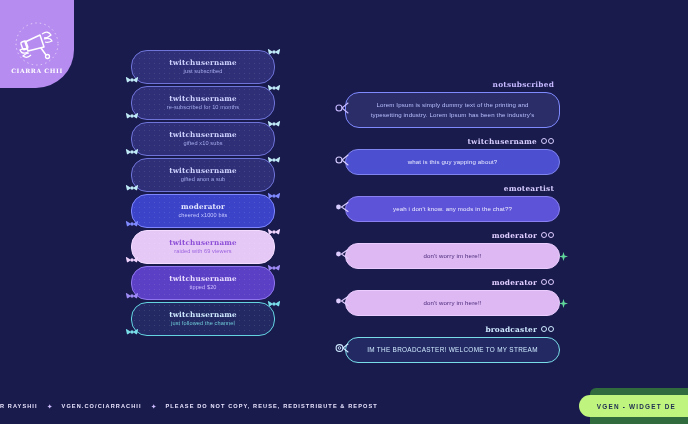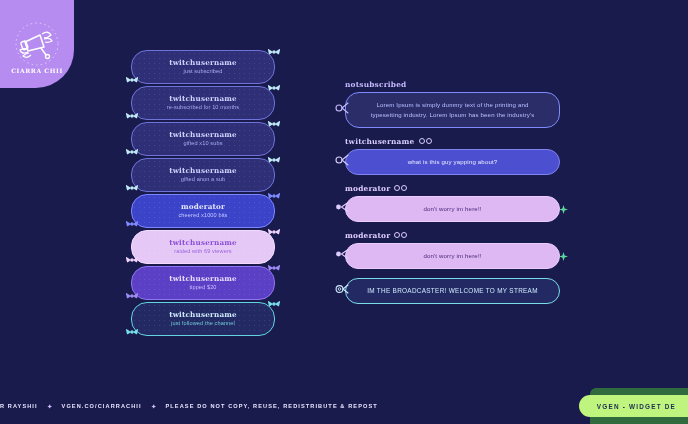--- a/index.html
+++ b/index.html
@@ -92,20 +92,21 @@
   
   .bow { position: absolute; pointer-events: none; }
   .bow.tr { right: -7px; top: -7px; }
   .bow.bl { left: -7px; bottom: -7px; }
 
   
   .chat-row { margin-bottom: 9px; position: relative; }
   .chat-head {
     display: flex;
     align-items: center;
+    justify-content: flex-end;
     gap: 4px;
     margin-bottom: 3px;
     padding-right: 6px;
   }
   .chat-user {
     font-family: "DejaVu Serif", serif;
     font-weight: bold;
     font-size: 7.4px;
     letter-spacing: .2px;
   }
@@ -373,20 +374,32 @@
       <div class="bubble b-indigo">
         <span class="bubble-text">what is this guy yapping about?</span>
         <span class="tail"><svg width="14" height="16" viewBox="0 0 14 16" fill="none">
             <circle cx="4" cy="8" r="3" stroke="#d8cdff" stroke-width="1.1" fill="none"></circle>
             <path d="M7 8 L13 3 M7 8 L13 13" stroke="#d8cdff" stroke-width="1.1" stroke-linecap="round"></path>
           </svg></span>
       </div>
     </div>
     <div class="chat-row">
       <div class="chat-head">
+        <span class="chat-user" style="color: rgb(216, 205, 255);">emoteartist</span>
+      </div>
+      <div class="bubble b-blueviolet">
+        <span class="bubble-text">yeah i don't know. any mods in the chat??</span>
+        <span class="tail"><svg width="14" height="16" viewBox="0 0 14 16" fill="none">
+            <circle cx="3.5" cy="8" r="2.4" fill="#d8cdff"></circle>
+            <path d="M6.5 8 L13 3.5 M6.5 8 L13 12.5" stroke="#d8cdff" stroke-width="1.1" stroke-linecap="round"></path>
+          </svg></span>
+      </div>
+    </div>
+    <div class="chat-row">
+      <div class="chat-head">
         <span class="chat-user" style="color: rgb(224, 205, 255);">moderator</span>
         <span class="badge-pair" style="color: rgb(224, 205, 255);">
           <span class="badge-dot"></span>
           <span class="badge-dot"></span>
         </span>
       </div>
       <div class="bubble b-lilac">
         <span class="bubble-text">don't worry im here!!</span>
         <span class="tail"><svg width="14" height="16" viewBox="0 0 14 16" fill="none">
             <circle cx="3.5" cy="8" r="2.4" fill="#e0cdff"></circle>
@@ -410,20 +423,27 @@
         <span class="tail"><svg width="14" height="16" viewBox="0 0 14 16" fill="none">
             <circle cx="3.5" cy="8" r="2.4" fill="#e0cdff"></circle>
             <path d="M6.5 8 L13 3.5 M6.5 8 L13 12.5" stroke="#e0cdff" stroke-width="1.1" stroke-linecap="round"></path>
           </svg></span>
         <span class="spark-r"><svg width="9" height="9" viewBox="0 0 9 9" fill="none">
             <path d="M4.5 0 L5.6 3.4 L9 4.5 L5.6 5.6 L4.5 9 L3.4 5.6 L0 4.5 L3.4 3.4 Z" fill="#5fd89a"></path>
           </svg></span>
       </div>
     </div>
     <div class="chat-row">
+      <div class="chat-head">
+        <span class="chat-user" style="color: rgb(207, 234, 255);">broadcaster</span>
+        <span class="badge-pair" style="color: rgb(207, 234, 255);">
+          <span class="badge-dot"></span>
+          <span class="badge-dot"></span>
+        </span>
+      </div>
       <div class="bubble b-teal">
         <span class="bubble-text">IM THE BROADCASTER! WELCOME TO MY STREAM</span>
         <span class="tail"><svg width="14" height="16" viewBox="0 0 14 16" fill="none">
             <circle cx="4.5" cy="8" r="3.4" stroke="#cfeaff" stroke-width="1.1" fill="none"></circle>
             <circle cx="4.5" cy="8" r="1.3" stroke="#cfeaff" stroke-width="0.9" fill="none"></circle>
             <path d="M8 8 L13 4 M8 8 L13 12" stroke="#cfeaff" stroke-width="1.1" stroke-linecap="round"></path>
           </svg></span>
       </div>
     </div>
   </div>

